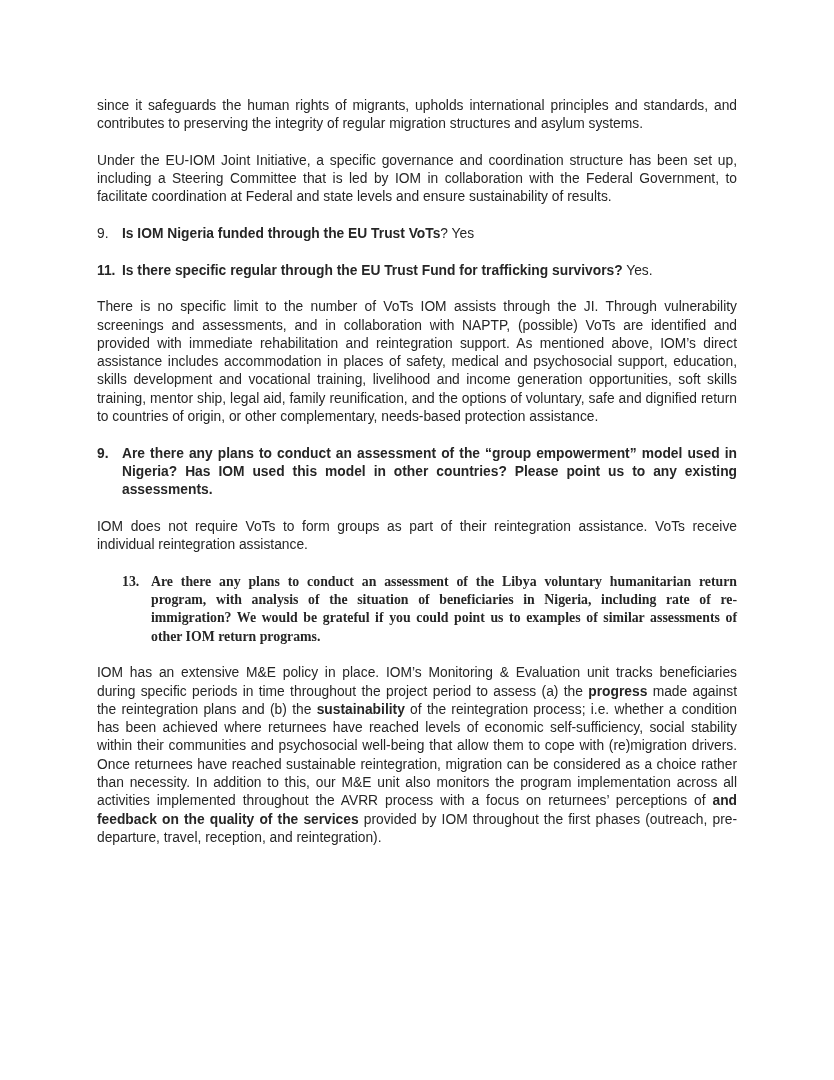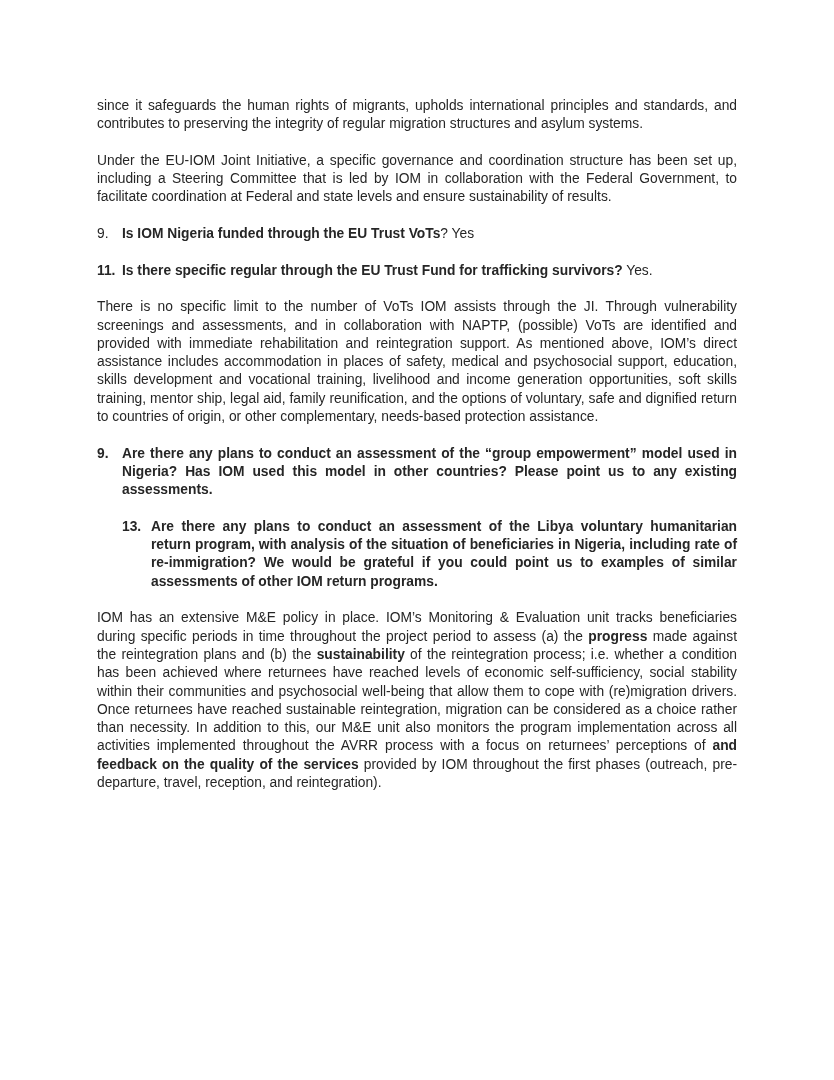--- a/index.html
+++ b/index.html
@@ -42,20 +42,21 @@
   }
   .qtext {
     flex: 1;
     text-align: justify;
   }
   .qtext b, .para b {
     font-weight: bold;
   }
   .qitem.indent {
     margin-left: 25px;
+    font-family: Liberation Serif, serif;
   }
   .qitem.indent .qnum {
     flex: 0 0 29px;
   }
 </style>
 </head>
 <body>
 
 <div class="page">
   <div class="content">
@@ -75,20 +76,21 @@
     </div>
 
 
     <p class="para">There is no specific limit to the number of VoTs IOM assists through the JI. Through vulnerability screenings and assessments, and in collaboration with NAPTP, (possible) VoTs are identified and provided with immediate rehabilitation and reintegration support. As mentioned above, IOM’s direct assistance includes accommodation in places of safety, medical and psychosocial support, education, skills development and vocational training, livelihood and income generation opportunities, soft skills training, mentor ship, legal aid, family reunification, and the options of voluntary, safe and dignified return to countries of origin, or other complementary, needs-based protection assistance.</p>
 
     <div class="qitem">
       <span class="qnum bold">9.</span>
       <span class="qtext"><b>Are there any plans to conduct an assessment of the “group empowerment” model used in Nigeria? Has IOM used this model in other countries? Please point us to any existing assessments.</b></span>
     </div>
 
+    <p class="para">IOM does not require VoTs to form groups as part of their reintegration assistance. VoTs receive individual reintegration assistance.</p>
 
 
     <div class="qitem indent">
       <span class="qnum bold">13.</span>
       <span class="qtext"><b>Are there any plans to conduct an assessment of the Libya voluntary humanitarian return program, with analysis of the situation of beneficiaries in Nigeria, including rate of re-immigration? We would be grateful if you could point us to examples of similar assessments of other IOM return programs.</b></span>
     </div>
 
     <p class="para"><span>IOM has an extensive M&amp;E policy in place. IOM’s Monitoring &amp; Evaluation unit tracks beneficiaries during specific periods in time throughout the project period to assess (a) the </span><b>progress</b><span> made against the reintegration plans and (b) the </span><b>sustainability</b><span> of the reintegration process; i.e. whether a condition has been achieved where returnees have reached levels of economic self-sufficiency, social stability within their communities and psychosocial well-being that allow them to cope with (re)migration drivers. Once returnees have reached sustainable reintegration, migration can be considered as a choice rather than necessity. In addition to this, our M&amp;E unit also monitors the program implementation across all activities implemented throughout the AVRR process with a focus on returnees’ perceptions of </span><b>and feedback on the quality of the services</b><span> provided by IOM throughout the first phases (outreach, pre-departure, travel, reception, and reintegration).</span></p>
 
   </div>

